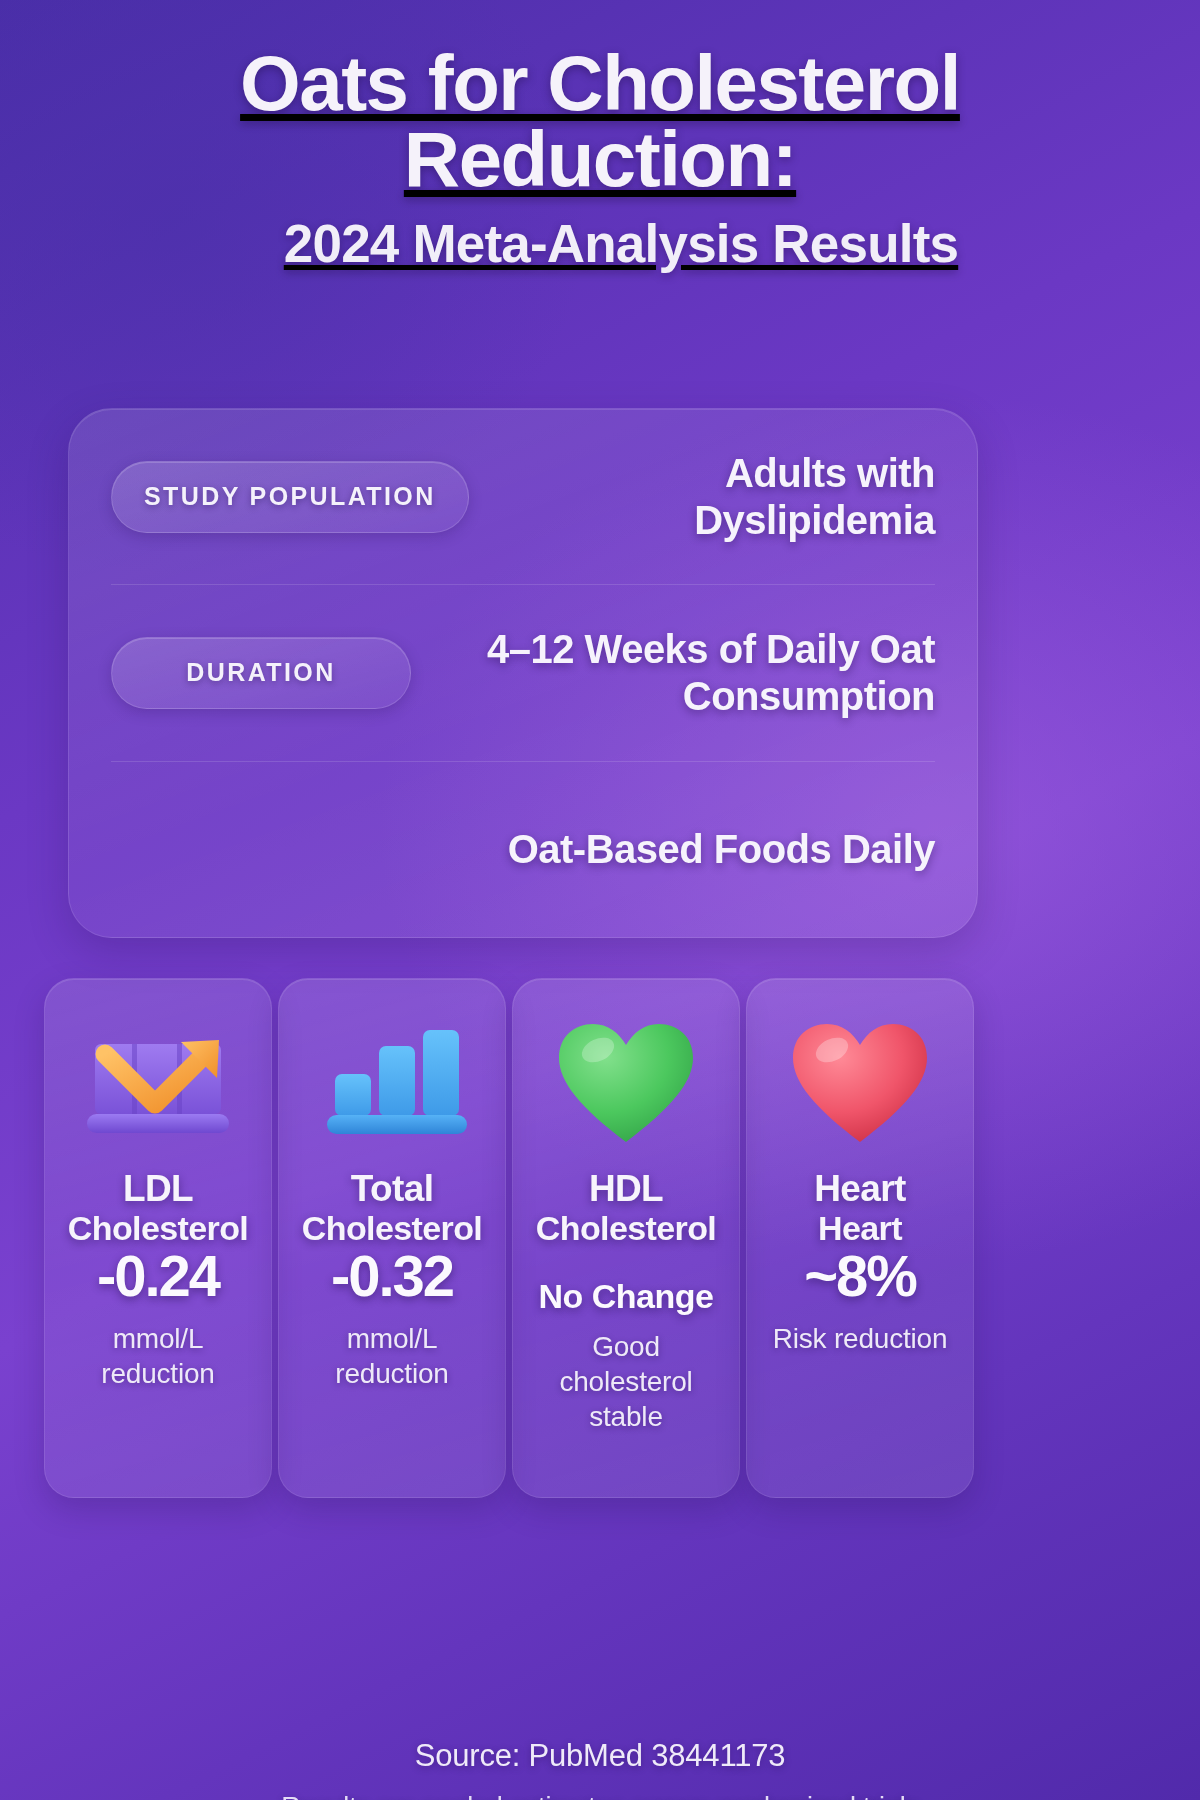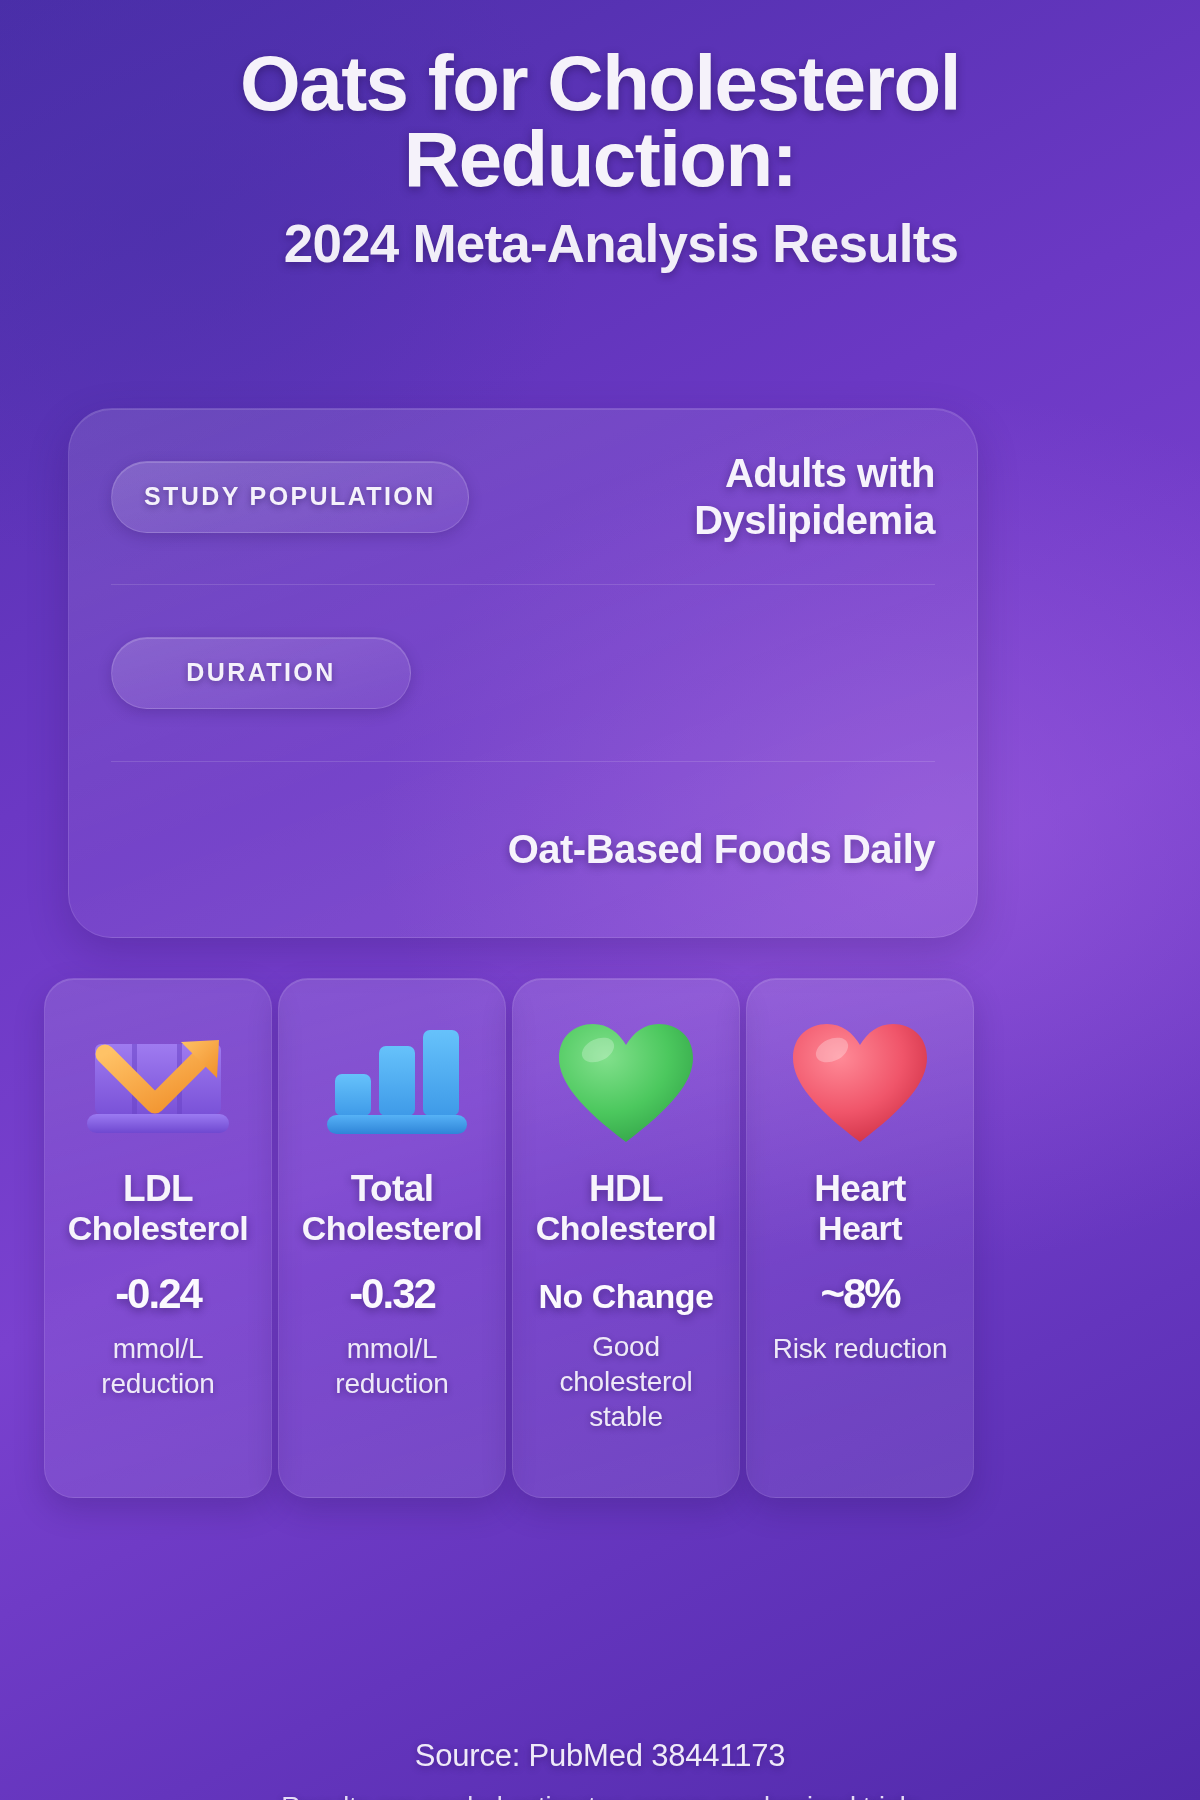--- a/index.html
+++ b/index.html
@@ -11,21 +11,21 @@
   }
 
   body {
     background:
       radial-gradient(ellipse 900px 700px at 78% 46%, rgba(160,96,224,0.55) 0%, rgba(160,96,224,0) 62%),
       radial-gradient(ellipse 700px 600px at 14% 12%, rgba(72,48,168,0.55) 0%, rgba(72,48,168,0) 60%),
       linear-gradient(153deg, #4a2ea8 0%, #6b38c4 34%, #7a41cf 56%, #6435bd 78%, #512aab 100%);
     position:relative;
   }
 
-  .page { position:relative; width:1200px; height:1800px; }
+  .page { position:relative; width:1200px; height:1800px;text-decoration:underline; }
 
   
   .header { padding-top:46px; text-align:center; }
 
   .title {
     font-size:78px;
     font-weight:bold;
     line-height:0.97;
     color:#f5f2fa;
     letter-spacing:-1.5px;
@@ -132,23 +132,22 @@
     color:#f7f4fc;
     font-size:37px;
     font-weight:bold;
     line-height:1.1;
     letter-spacing:-0.6px;
     text-shadow:0 3px 8px rgba(30,10,70,0.45);
   }
   .stat-label .sub { display:block; font-size:34px; }
 
   .stat-value {
-    margin-top:26px;
     color:#fbf9fe;
-    font-size:42px;
+    font-size:58px;
     font-weight:bold;
     letter-spacing:-2px;
     text-shadow:0 3px 9px rgba(30,10,70,0.45);
     line-height:1;
     text-align:center;
   }
   .stat-value.small { font-size:34px; letter-spacing:-0.5px; margin-top:32px; }
 
   .stat-unit {
     margin-top:16px;
@@ -192,20 +191,21 @@
 
   <div class="info-panel">
 
     <div class="info-row">
       <div class="pill">STUDY POPULATION</div>
       <div class="info-value">Adults with Dyslipidemia</div>
     </div>
 
     <div class="info-row">
       <div class="pill">DURATION</div>
+      <div class="info-value">4–12 Weeks of Daily Oat Consumption</div>
     </div>
 
     <div class="info-row">
       <div class="info-value">Oat-Based Foods Daily</div>
     </div>
 
   </div>
 
   <div class="stats">
 

